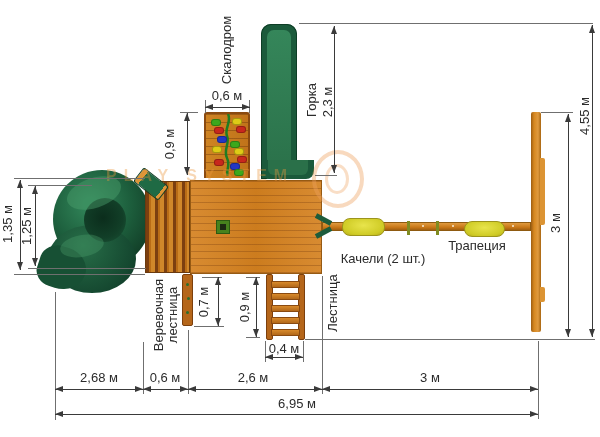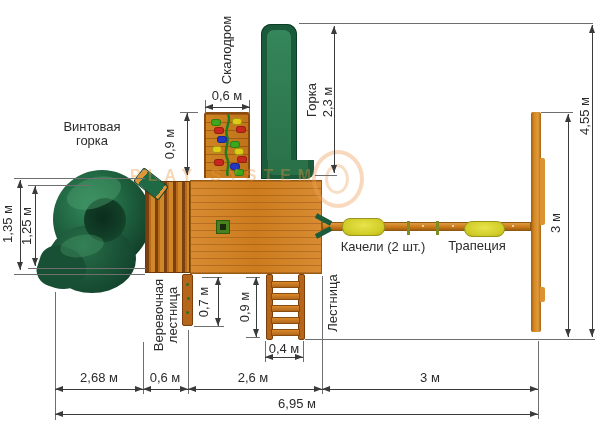--- a/index.html
+++ b/index.html
@@ -20,21 +20,21 @@
   .dim.h::after{content:"";position:absolute;right:0;top:-3px;width:0;height:0;
     border-top:3px solid transparent;border-bottom:3px solid transparent;border-left:8px solid #3a3a3a;}
   .dim.v::before{content:"";position:absolute;top:0;left:-3px;width:0;height:0;
     border-left:3px solid transparent;border-right:3px solid transparent;border-bottom:8px solid #3a3a3a;}
   .dim.v::after{content:"";position:absolute;bottom:0;left:-3px;width:0;height:0;
     border-left:3px solid transparent;border-right:3px solid transparent;border-top:8px solid #3a3a3a;}
   
   .wm{position:absolute;pointer-events:none;font-weight:bold;z-index:5;line-height:1;}
   .wm-brand1{left:68px;top:158px;font-size:145px;letter-spacing:2px;color:rgba(177,212,96,0.55);}
   .wm-brand2{left:333px;top:172px;font-size:96px;letter-spacing:1px;color:rgba(177,212,96,0.62);}
-  .wm-overlay{left:130px;top:168px;font-size:16px;letter-spacing:7px;color:rgba(235,150,60,0.38);text-align:right;}
+  .wm-overlay{left:106px;top:168px;font-size:16px;letter-spacing:7px;color:rgba(235,150,60,0.38);text-align:right;}
   .wm-logo{left:312px;top:150px;width:44px;height:50px;border-radius:50%;
            border:4px solid rgba(238,160,92,0.40);z-index:5;}
   .wm-logo::after{content:"";position:absolute;left:9px;top:10px;width:18px;height:24px;
            border-radius:50%;border:3px solid rgba(238,160,92,0.35);}
   
   .deck{left:190px;top:180px;width:132px;height:94px;z-index:2;border:1px solid #965a13;
     background:repeating-linear-gradient(180deg,rgba(122,63,16,0.35) 0 1px,rgba(0,0,0,0) 1px 7px),
                linear-gradient(90deg,#d88b31,#cc7c1e 50%,#d88b31);}
   .bridge{left:145px;top:181px;width:45px;height:92px;z-index:2;border:1px solid #6b3a0e;
     background:repeating-linear-gradient(90deg,#7c3f10 0 3px,#b96c16 3px 5px,#d0872a 5px 9px);}
@@ -189,32 +189,30 @@
   <div class="dim v" style="left:35px;top:186px;height:80px"></div>
   <div class="dim v" style="left:218px;top:277px;height:49px"></div>
   <div class="dim v" style="left:256px;top:277px;height:60px"></div>
   <div class="dim h" style="left:265px;top:357px;width:38px"></div>
   <div class="dim h" style="left:55px;top:389px;width:88px"></div>
   <div class="dim h" style="left:143px;top:389px;width:45px"></div>
   <div class="dim h" style="left:188px;top:389px;width:134px"></div>
   <div class="dim h" style="left:322px;top:389px;width:216px"></div>
   <div class="dim h" style="left:55px;top:414px;width:483px"></div>
 
-  <div class="lbl multi" style="left:92px;top:134px">Винтовая
-горка</div>
   <div class="lbl rot" style="left:227px;top:50px">Скалодром</div>
   <div class="lbl" style="left:227px;top:96px">0,6 м</div>
   <div class="lbl rot" style="left:170px;top:144px">0,9 м</div>
   <div class="lbl rot" style="left:312px;top:100px">Горка</div>
   <div class="lbl rot" style="left:328px;top:102px">2,3 м</div>
   <div class="lbl rot" style="left:585px;top:116px">4,55 м</div>
   <div class="lbl rot" style="left:556px;top:223px">3 м</div>
   <div class="lbl rot" style="left:8px;top:224px">1,35 м</div>
   <div class="lbl rot" style="left:27px;top:226px">1,25 м</div>
-  <div class="lbl" style="left:383px;top:247px">Качели (2 шт.)</div>
+  <div class="lbl" style="left:383px;top:259px">Качели (2 шт.)</div>
   <div class="lbl" style="left:477px;top:246px">Трапеция</div>
   <div class="lbl rot" style="left:159px;top:315px">Веревочная</div>
   <div class="lbl rot" style="left:173px;top:315px">лестница</div>
   <div class="lbl rot" style="left:204px;top:302px">0,7 м</div>
   <div class="lbl rot" style="left:245px;top:307px">0,9 м</div>
   <div class="lbl rot" style="left:333px;top:303px">Лестница</div>
   <div class="lbl" style="left:284px;top:349px">0,4 м</div>
   <div class="lbl" style="left:99px;top:378px">2,68 м</div>
   <div class="lbl" style="left:165px;top:378px">0,6 м</div>
   <div class="lbl" style="left:253px;top:378px">2,6 м</div>

